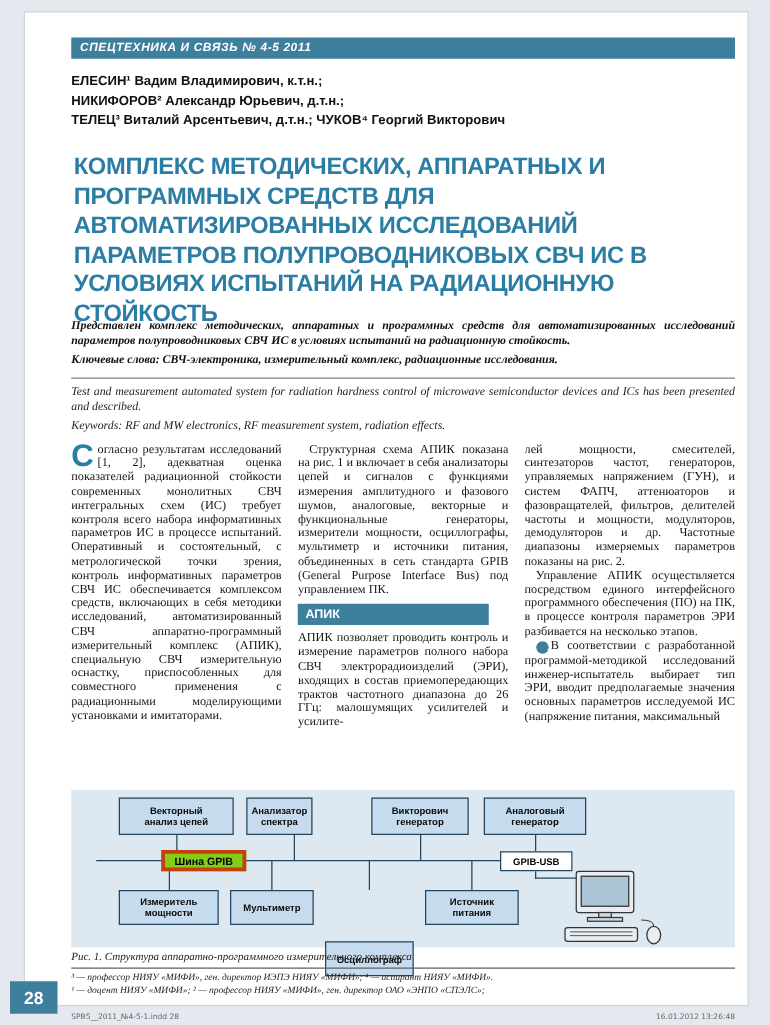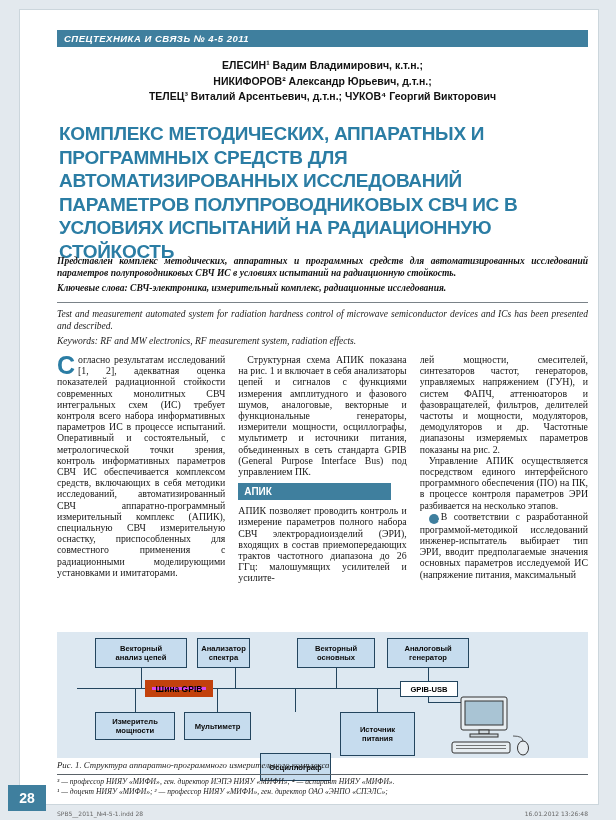--- a/index.html
+++ b/index.html
@@ -3,21 +3,21 @@
 <meta charset="utf-8">
 <style>
   html,body{margin:0;padding:0;background:#b9c2c8;}
   .canvas{position:relative;width:616px;height:820px;background:#e3e9ee;overflow:hidden;
           font-family:"Liberation Sans",sans-serif;}
   .sheet{position:absolute;left:20px;top:10px;width:578px;height:794px;background:#ffffff;
          box-shadow:0 0 0 1px #ccd6dc;}
   .header-bar{position:absolute;left:57px;top:30px;width:531px;height:17px;background:#3f7f9e;
               color:#fff;font-style:italic;font-weight:bold;font-size:9.5px;line-height:17px;
               padding-left:7px;box-sizing:border-box;letter-spacing:.5px;}
-  .authors{position:absolute;left:57px;top:58px;width:531px;text-align:center;font-weight:bold;
+  .authors{position:absolute;left:57px;top:58px;width:531px;text-align:left;font-weight:bold;
            font-size:10.5px;line-height:15.5px;color:#111;}
   .title{position:absolute;left:59px;top:122px;width:531px;margin:0;font-size:19px;line-height:23.5px;
          font-weight:bold;color:#2b7da4;letter-spacing:-.3px;}
   .abstract-ru{position:absolute;left:57px;top:256px;width:531px;font-family:Liberation Serif, serif;
                font-style:italic;font-weight:bold;font-size:9.5px;line-height:11.5px;text-align:justify;color:#111;}
   .abstract-ru p{margin:0 0 4px 0;}
   .divider{position:absolute;left:57px;top:302px;width:531px;height:0;border-top:1px solid #7a8288;}
   .abstract-en{position:absolute;left:57px;top:309px;width:531px;font-family:"Liberation Serif",serif;
                font-style:italic;font-size:9.5px;line-height:11.5px;text-align:justify;color:#222;}
   .abstract-en p{margin:0 0 4px 0;}
@@ -37,25 +37,25 @@
   .fbox{position:absolute;background:#c6dcee;border:1px solid #23455e;display:flex;align-items:center;
         justify-content:center;text-align:center;font-weight:bold;font-size:7.6px;line-height:9px;
         color:#0a0a0a;box-sizing:border-box;padding:1px 13px;}
   .tb1{left:38px;top:6px;width:92px;height:30px;}
   .tb2{left:140px;top:6px;width:53px;height:30px;}
   .tb3{left:240px;top:6px;width:78px;height:30px;}
   .tb4{left:330px;top:6px;width:82px;height:30px;}
   .bb1{left:38px;top:80px;width:80px;height:28px;}
   .bb2{left:127px;top:80px;width:67px;height:28px;}
   .bb3{left:203px;top:80px;width:71px;height:28px;margin-top:41px;}
-  .bb4{left:283px;top:80px;width:75px;height:44px;}
+  .bb4{left:283px;top:80px;width:75px;height:28px;}
   .hline,.vline{position:absolute;background:#23455e;}
   .bus{left:20px;top:56px;width:323px;height:1px;}
-  .bus-label{position:absolute;left:88px;top:48px;width:68px;height:17px;background:#d946ef;
-             border:7px solid #c2410c;font-weight:bold;font-size:8.5px;display:flex;align-items:center;
+  .bus-label{position:absolute;left:72px;top:48px;width:68px;height:17px;background:#84cc16;
+             border:3px solid #c2410c;font-weight:bold;font-size:8.5px;display:flex;align-items:center;
              justify-content:center;box-sizing:border-box;}
   .gpib{position:absolute;left:343px;top:49px;width:58px;height:16px;background:#fff;
         border:1px solid #23455e;font-weight:bold;font-size:7.6px;display:flex;align-items:center;
         justify-content:center;box-sizing:border-box;text-align:center;}
   .computer{position:absolute;left:390px;top:64px;width:90px;height:60px;}
   .caption{position:absolute;left:57px;top:760px;width:531px;text-align:left;
            font-family:"Liberation Serif",serif;font-style:italic;font-size:8.8px;color:#222;}
   .footnotes{position:absolute;left:57px;top:774px;width:531px;border-top:1px solid #5a6268;
              padding-top:2px;font-family:"Liberation Serif",serif;font-style:italic;font-size:7.6px;
              line-height:9.5px;color:#222;}
@@ -108,21 +108,21 @@
     <div class="col">
       <p>лей мощности, смесителей, синтезаторов частот, генераторов, управляемых напряжением (ГУН), и систем ФАПЧ, аттенюаторов и фазовращателей, фильтров, делителей частоты и мощности, модуляторов, демодуляторов и др. Частотные диапазоны измеряемых параметров показаны на рис. 2.</p>
       <p class="indent">Управление АПИК осуществляется посредством единого интерфейсного программного обеспечения (ПО) на ПК, в процессе контроля параметров ЭРИ разбивается на несколько этапов.</p>
       <p class="indent"><span class="numbadge">1</span><span>В соответствии с разработанной программой-методикой исследований инженер-испытатель выбирает тип ЭРИ, вводит предполагаемые значения основных параметров исследуемой ИС (напряжение питания, максимальный</span></p>
     </div>
   </div>
 
   <div class="figure">
     <div class="fbox tb1">Векторный анализ цепей</div>
     <div class="fbox tb2">Анализатор спектра</div>
-    <div class="fbox tb3">Векторный основных</div>
+    <div class="fbox tb3">Викторович генератор</div>
     <div class="fbox tb4">Аналоговый генератор</div>
 
     <div class="hline bus"></div>
     <div class="vline" style="left:84px;top:36px;width:1px;height:20px;"></div>
     <div class="vline" style="left:178px;top:36px;width:1px;height:20px;"></div>
     <div class="vline" style="left:279px;top:36px;width:1px;height:20px;"></div>
     <div class="vline" style="left:371px;top:36px;width:1px;height:13px;"></div>
     <div class="vline" style="left:78px;top:56px;width:1px;height:24px;"></div>
     <div class="vline" style="left:160px;top:56px;width:1px;height:24px;"></div>
     <div class="vline" style="left:238px;top:56px;width:1px;height:24px;"></div>

